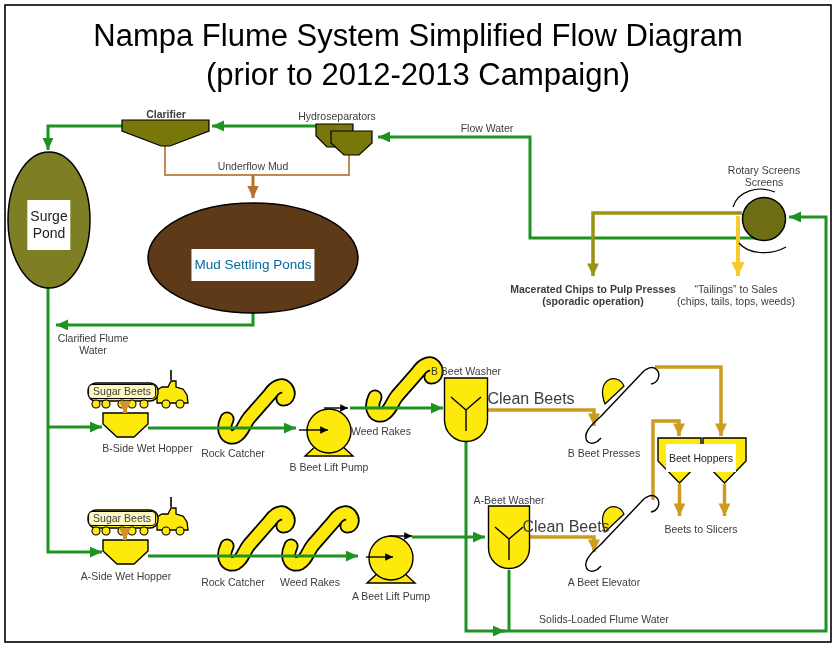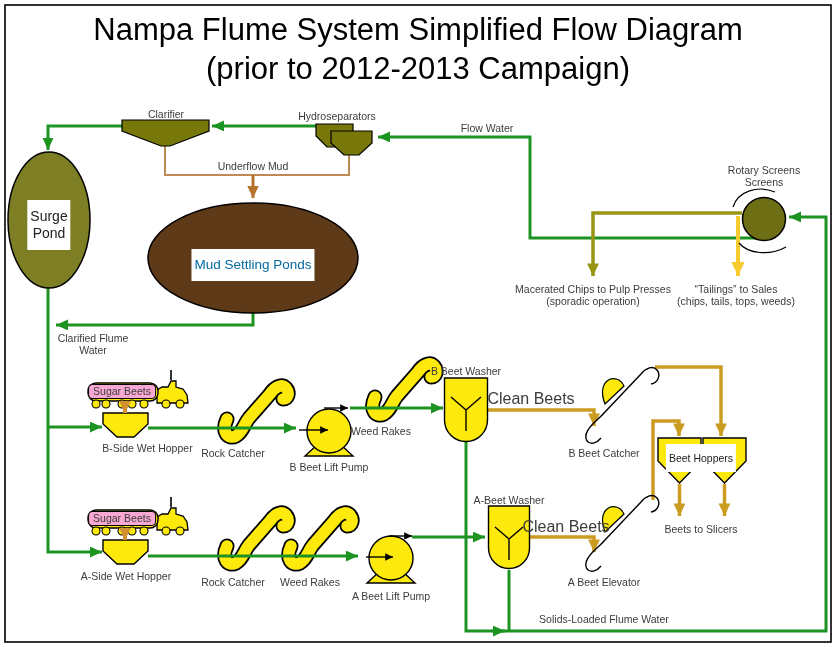--- a/index.html
+++ b/index.html
@@ -17,23 +17,23 @@
   .ln-bk{stroke:#000;stroke-width:1.4;fill:none;}
   .shape-y{fill:var(--shape-yellow);stroke:#000;stroke-width:1.4;}
   .thin{stroke:#000;stroke-width:1.2;fill:none;}
   .chute-outline{stroke:#000;stroke-width:15;fill:none;stroke-linecap:round;stroke-linejoin:round;}
   .chute-fill{stroke:var(--shape-yellow);stroke-width:11.5;fill:none;stroke-linecap:round;stroke-linejoin:round;}
   
   .lbl{position:absolute;font-size:10.5px;line-height:12px;color:var(--label-text);
        text-align:center;white-space:nowrap;transform:translateX(-50%);}
   .lbl.big{font-size:16px;line-height:16px;}
   .lbl.boxed{background:#fff;padding:8px 3px;}
-  #title{position:absolute;left:0;top:10px;width:100%;text-align:center;color:#000;
+  #title{position:absolute;left:0;top:16px;width:100%;text-align:center;color:#000;
          font-size:31px;line-height:39px;}
-  #sugar-beets-b,#sugar-beets-a{background:#f9a8d4;border:1.3px solid #000;border-radius:4px;
+  #sugar-beets-b,#sugar-beets-a{background:#fef9c3;border:1.3px solid #000;border-radius:4px;
          padding:0 4px;font-size:10.5px;line-height:13px;}
 </style>
 </head>
 <body>
 
 <div id="page">
 
   <svg id="diagram-svg" width="836" height="647" viewBox="0 0 836 647">
     <defs>
       <marker id="mG" orient="auto" markerWidth="4.6" markerHeight="4" refX="4" refY="1.8">
@@ -165,54 +165,54 @@
     <path class="ln-bk" marker-end="url(#mB)" d="M324,408 L348,408"></path>
     <path class="ln-bk" marker-end="url(#mB)" d="M366,557 L393,557"></path>
     <path class="ln-bk" marker-end="url(#mB)" d="M389,536 L412,536"></path>
   </svg>
 
   <div id="title">
     <div>Nampa Flume System Simplified Flow Diagram</div>
     <div>(prior to 2012-2013 Campaign)</div>
   </div>
 
-  <div class="lbl" style="left:166px;top:108px;">Clarifier</div>
+  <div class="lbl" style="left:166px;top:108px;font-weight:bold;">Clarifier</div>
   <div class="lbl" style="left:337px;top:110px;">Hydroseparators</div>
   <div class="lbl" style="left:487px;top:122px;">Flow Water</div>
   <div class="lbl" style="left:764px;top:164px;">
     <div>Rotary Screens</div>
     <div>Screens</div>
   </div>
   <div class="lbl boxed" style="left:49px;top:200px;font-size:14px;line-height:17px;color:#222;">
     <div>Surge</div>
     <div>Pond</div>
   </div>
   <div class="lbl" style="left:253px;top:160px;">Underflow Mud</div>
   <div class="lbl boxed" style="left:253px;top:249px;font-size:13.5px;line-height:16px;color:#0369a1;">Mud Settling Ponds</div>
-  <div class="lbl" style="left:593px;top:283px;">
+  <div class="lbl" style="left:593px;top:283px;font-weight:bold;">
     <div>Macerated Chips to Pulp Presses</div>
     <div>(sporadic operation)</div>
   </div>
   <div class="lbl" style="left:736px;top:283px;">
     <div>“Tailings” to Sales</div>
     <div>(chips, tails, tops, weeds)</div>
   </div>
   <div class="lbl" style="left:93px;top:332px;">
     <div>Clarified Flume</div>
     <div>Water</div>
   </div>
 
   <div class="lbl" id="sugar-beets-b" style="left:122px;top:384px;">Sugar Beets</div>
   <div class="lbl" style="left:126px;top:442px;padding-left:43px;">B-Side Wet Hopper</div>
   <div class="lbl" style="left:233px;top:447px;">Rock Catcher</div>
   <div class="lbl" style="left:329px;top:461px;">B Beet Lift Pump</div>
   <div class="lbl" style="left:381px;top:425px;">Weed Rakes</div>
   <div class="lbl" style="left:466px;top:365px;">B Beet Washer</div>
   <div class="lbl big" style="left:531px;top:391px;">Clean Beets</div>
-  <div class="lbl" style="left:604px;top:447px;">B Beet Catcher</div>
+  <div class="lbl" style="left:604px;top:447px;">B Beet Presses</div>
   <div class="lbl boxed" style="left:701px;top:444px;color:#222;">Beet Hoppers</div>
   <div class="lbl" style="left:701px;top:523px;">Beets to Slicers</div>
 
   <div class="lbl" id="sugar-beets-a" style="left:122px;top:511px;">Sugar Beets</div>
   <div class="lbl" style="left:126px;top:570px;">A-Side Wet Hopper</div>
   <div class="lbl" style="left:233px;top:576px;">Rock Catcher</div>
   <div class="lbl" style="left:310px;top:576px;">Weed Rakes</div>
   <div class="lbl" style="left:391px;top:590px;">A Beet Lift Pump</div>
   <div class="lbl" style="left:509px;top:494px;">A-Beet Washer</div>
   <div class="lbl big" style="left:566px;top:519px;">Clean Beets</div>

